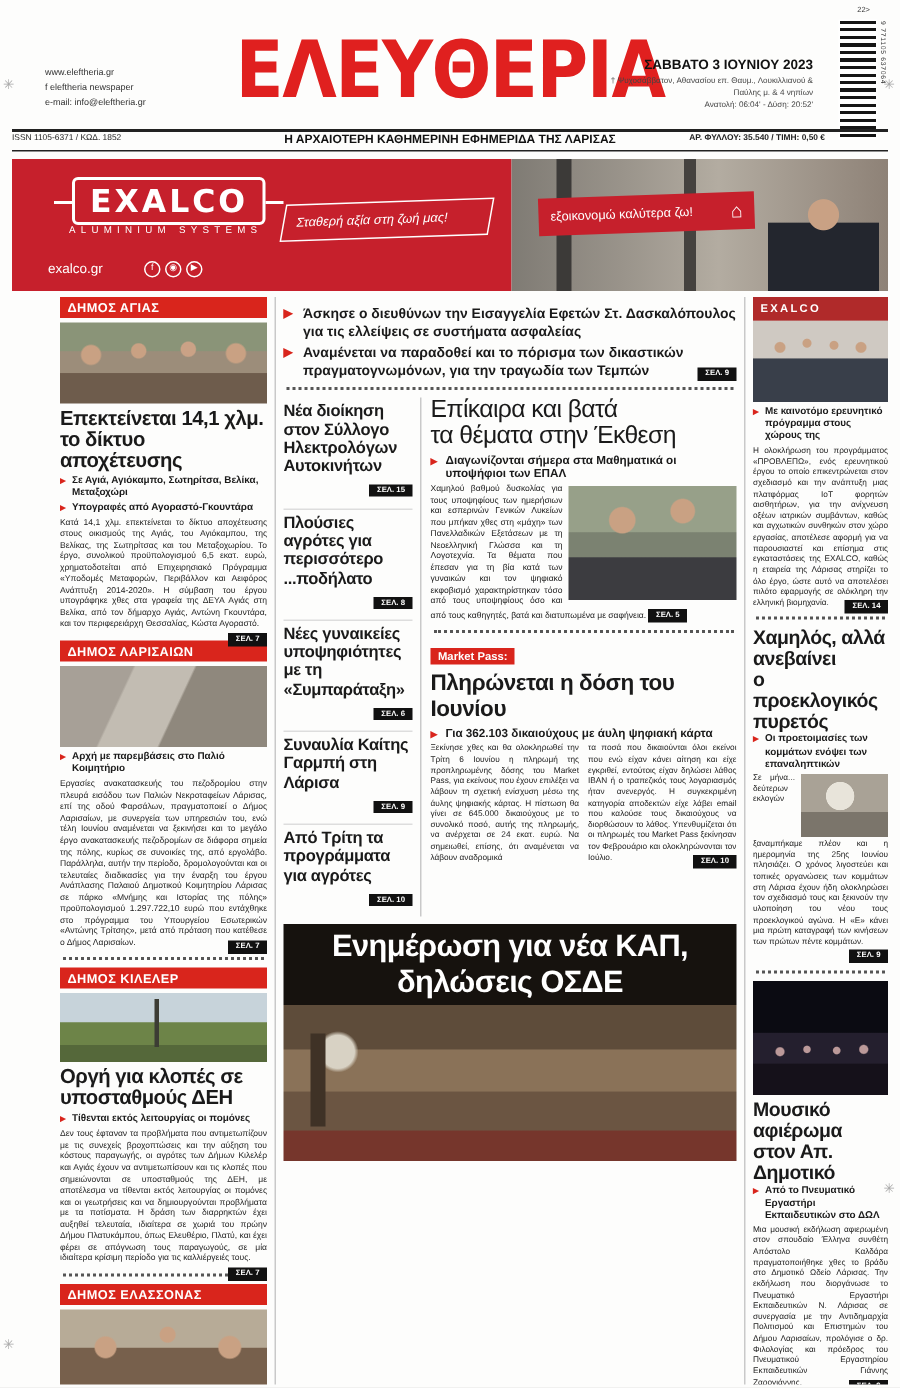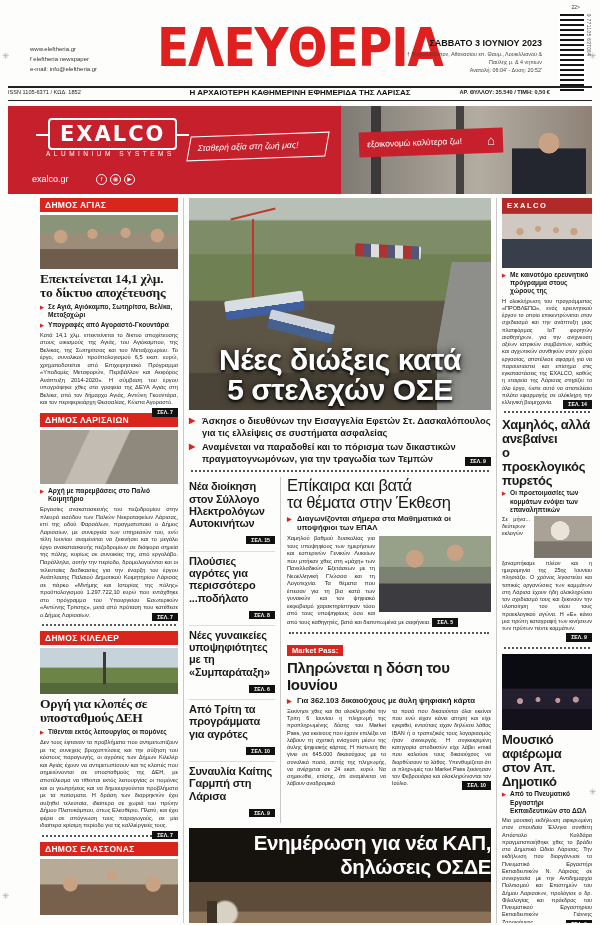--- a/index.html
+++ b/index.html
@@ -54,21 +54,21 @@
               transform:rotate(-2deg);padding:7px 8px;font-size:8.5px;line-height:1.3;}
   .ex-house{position:absolute;right:8px;top:5px;color:#fff;font-size:13px;}
   
   .content{position:absolute;top:198px;left:8px;right:8px;bottom:2px;display:flex;margin-left:32px;}
   .col-left{width:138px;padding-right:5px;border-right:1px solid #c9c9c9;overflow:hidden;}
   .col-center{width:302px;padding:0 5px;border-right:1px solid #c9c9c9;overflow:hidden;}
   .col-right{flex:1;padding-left:5px;overflow:hidden;}
   .sec-label{background:#d9251c;color:#fff;font-weight:bold;font-size:8.5px;padding:2px 5px;
              margin-bottom:3px;letter-spacing:.3px;}
   .ph{width:100%;margin-bottom:3px;position:relative;}
-  .lt{font-size:13.5px;font-weight:bold;line-height:1.04;letter-spacing:-.3px;margin:2px 0 3px;font-family:Liberation Serif, serif;}
+  .lt{font-size:13.5px;font-weight:bold;line-height:1.04;letter-spacing:-.3px;margin:2px 0 3px;}
   .bul{font-size:6.6px;font-weight:bold;line-height:1.25;margin:1px 0;padding-left:8px;position:relative;}
   .bul::before{content:"▶";color:#d9251c;font-size:5px;position:absolute;left:0;top:1px;}
   .body{font-size:5.7px;line-height:1.32;text-align:justify;color:#1d1d1d;margin-top:3px;}
   .badge{display:inline-block;background:#111;color:#fff;font-size:5.2px;font-weight:bold;
          padding:1px 5px;vertical-align:middle;}
   .badge-r{float:right;margin-top:1px;}
   .dotsep{border-top:2px dotted #555;margin:5px 2px;}
   
   .ph-agia{height:54px;background:
      radial-gradient(circle at 15% 40%,#c9a183 0 5%,transparent 6%),
@@ -119,21 +119,21 @@
      radial-gradient(circle at 32% 30%,#c9a183 0 9%,transparent 10%),
      radial-gradient(circle at 68% 22%,#c9a183 0 8%,transparent 9%),
      linear-gradient(180deg,#97a089 0 40%,#7b8271 41% 62%,#3c3c40 63% 100%);}
   .ek-body{font-size:5.7px;line-height:1.32;text-align:justify;}
   .mp-label{display:inline-block;background:#d9251c;color:#fff;font-size:7.5px;font-weight:bold;padding:1px 5px;}
   .mp-title{font-size:15px;font-weight:bold;letter-spacing:-.3px;margin:2px 0 1px;}
   .mp-cols{display:flex;gap:6px;margin-top:2px;}
   .mp-col{flex:1;font-size:5.5px;line-height:1.32;text-align:justify;}
   
   .kap{margin-top:5px;}
-  .kap-band{background:#16120e;color:#fff;text-align:right;font-weight:bold;font-size:20.5px;
+  .kap-band{background:#16120e;color:#fff;text-align:center;font-weight:bold;font-size:20.5px;
      letter-spacing:-.4px;padding:3px 0;}
   .kap-photo{height:104px;background:
      radial-gradient(circle at 12% 30%,#d8d2c4 0 4%,transparent 5%),
      linear-gradient(180deg,#5e4c3a 0 28%,#8a7258 29% 55%,#6b5542 56% 80%,#76362c 81% 100%);position:relative;}
   .kap-photo::after{content:"";position:absolute;left:6%;top:18%;width:10px;height:60%;background:#3f3226;}
   
   .r-ph1{height:70px;background:
      radial-gradient(circle at 20% 48%,#c9a183 0 4%,transparent 5%),
      radial-gradient(circle at 40% 44%,#c9a183 0 4%,transparent 5%),
      radial-gradient(circle at 60% 46%,#c9a183 0 4%,transparent 5%),
@@ -254,31 +254,20 @@
 
       <div>
         <div class="sec-label">ΔΗΜΟΣ ΕΛΑΣΣΟΝΑΣ</div>
         <div class="ph ph-ela"></div>
 
       </div>
     </div>
 
     <div class="col-center">
 
-      <div class="main-photo">
-        <div class="road"></div>
-        <div class="crane"></div>
-        <div class="train tr1"></div>
-        <div class="train tr2"></div>
-        <div class="train tr3"></div>
-        <div class="main-head">
-          <div>Νέες διώξεις κατά</div>
-          <div>5 στελεχών ΟΣΕ</div>
-        </div>
-      </div>
       <div class="main-bullets">
         <div class="mbul">Άσκησε ο διευθύνων την Εισαγγελία Εφετών Στ. Δασκαλόπουλος για τις ελλείψεις σε συστήματα ασφαλείας</div>
         <div class="mbul"><span>Αναμένεται να παραδοθεί και το πόρισμα των δικαστικών πραγματογνωμόνων, για την τραγωδία των Τεμπών</span>
           <span class="badge" style="float:right;margin-top:4px;">ΣΕΛ. 9</span>
         </div>
       </div>
 
       <div class="dotsep"></div>
 
       <div class="mid">
@@ -289,26 +278,26 @@
           </div>
           <div class="brief">
             <div class="brief-t">Πλούσιες αγρότες για περισσότερο ...ποδήλατο</div>
             <div class="brief-b"><span class="badge">ΣΕΛ. 8</span></div>
           </div>
           <div class="brief">
             <div class="brief-t">Νέες γυναικείες υποψηφιότητες με τη «Συμπαράταξη»</div>
             <div class="brief-b"><span class="badge">ΣΕΛ. 6</span></div>
           </div>
           <div class="brief">
+            <div class="brief-t">Συναυλία Καίτης Γαρμπή στη Λάρισα</div>
+            <div class="brief-b"><span class="badge">ΣΕΛ. 9</span></div>
+          </div>
+          <div class="brief">
             <div class="brief-t">Από Τρίτη τα προγράμματα για αγρότες</div>
             <div class="brief-b"><span class="badge">ΣΕΛ. 10</span></div>
-          </div>
-          <div class="brief">
-            <div class="brief-t">Συναυλία Καίτης Γαρμπή στη Λάρισα</div>
-            <div class="brief-b"><span class="badge">ΣΕΛ. 9</span></div>
           </div>
         </div>
 
         <div class="midright">
           <div>
             <div class="ek-title">
               <div>Επίκαιρα και βατά</div>
               <div>τα θέματα στην Έκθεση</div>
             </div>
             <div class="ek-bullet">Διαγωνίζονται σήμερα στα Μαθηματικά οι υποψήφιοι των ΕΠΑΛ</div>

